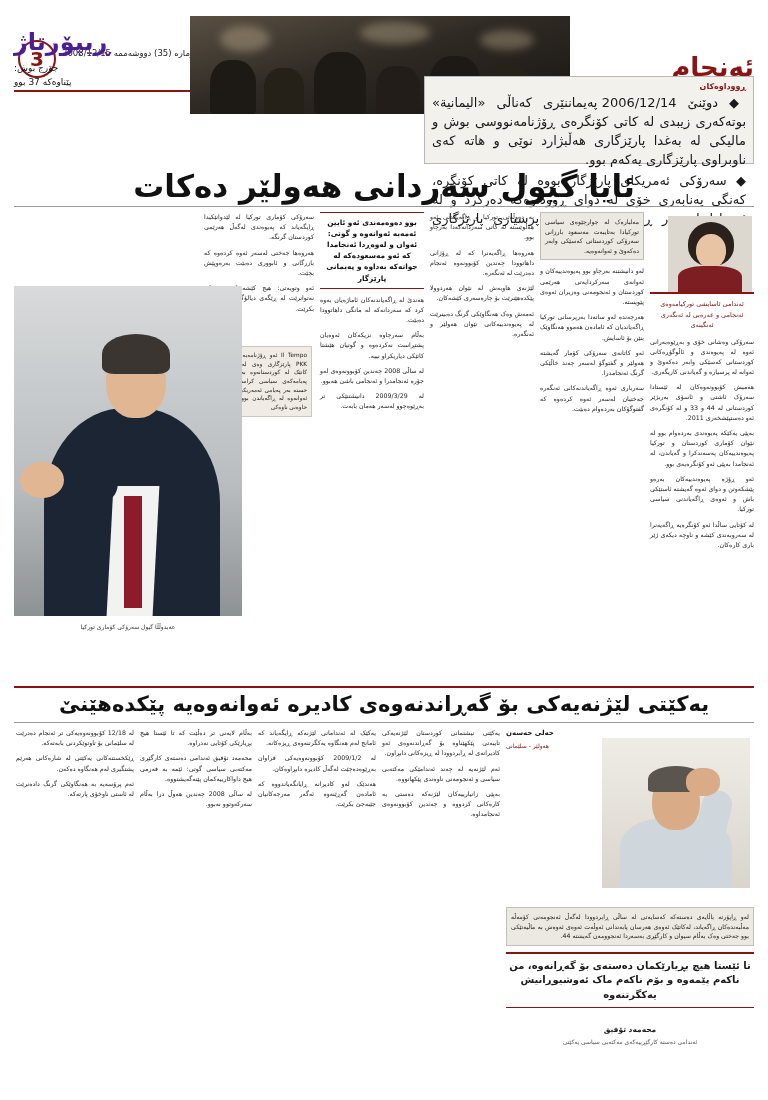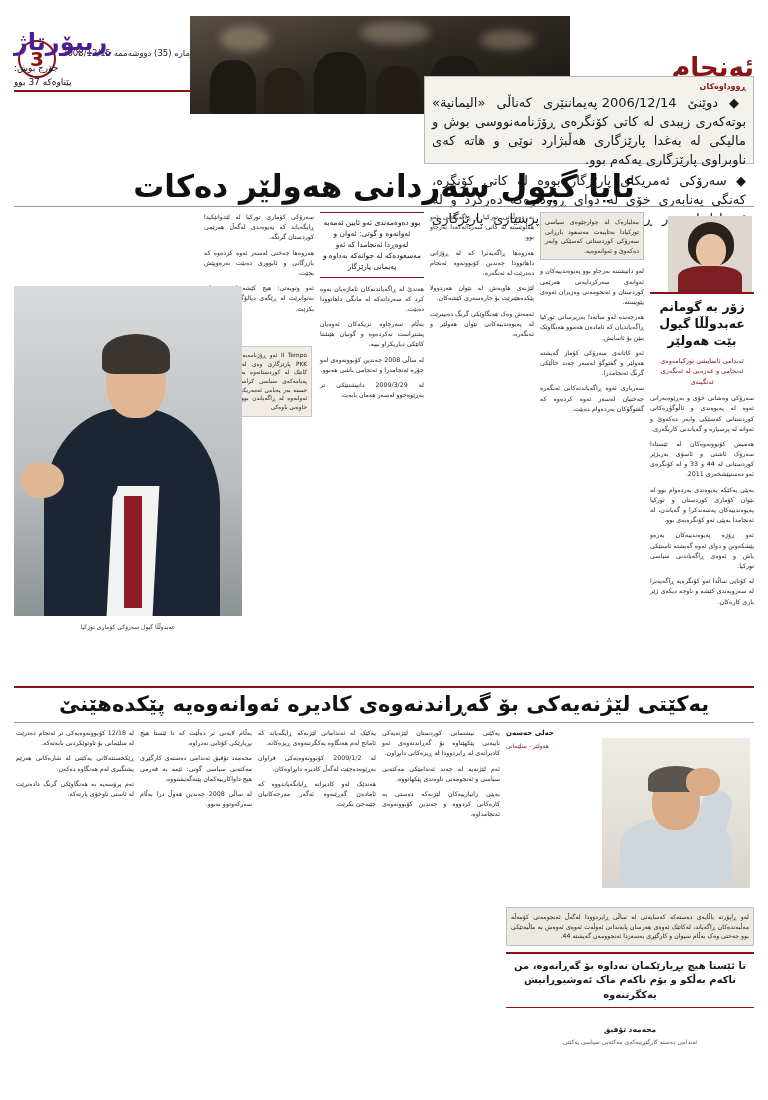--- a/index.html
+++ b/index.html
@@ -68,21 +68,21 @@
   .col p{margin:0 0 5px 0;}
 
   .subhead{
     font-size:12.5px;font-weight:bold;color:#111;line-height:1.35;margin:0 0 6px 0;text-align:center;
   }
   .byline{font-size:6.5px;color:#7a1414;margin:0 0 6px 0;text-align:center;}
   .redline{border-top:2px solid #8a1414;margin:0 0 5px 0;}
 
   .pullquote{
     border-top:1px solid #8a1414;border-bottom:1px solid #8a1414;
-    padding:4px 2px;margin:0 0 6px 0;font-size:7.4px;font-weight:normal;line-height:1.5;text-align:center;color:#111;
+    padding:4px 2px;margin:0 0 6px 0;font-size:7.4px;font-weight:bold;line-height:1.5;text-align:center;color:#111;
   }
   .sidenote{
     background:#ece9e2;border:1px solid #c4c0b7;padding:4px;font-size:6.2px;line-height:1.55;margin-bottom:6px;
   }
   .caption{font-size:6px;color:#333;text-align:center;margin-top:3px;}
 
   
   .woman{
     position:absolute;top:4px;right:2px;width:84px;height:76px;overflow:hidden;background:#ddd8cf;
   }
@@ -174,21 +174,20 @@
   <div class="art1">
 
     <div class="col" style="right:0;width:104px;">
       <div class="woman">
         <div class="w-hair"></div>
           <div class="w-face"></div>
           <div class="w-body"></div>
       </div>
       <div style="height:80px;"></div>
       <div class="redline"></div>
-      <div class="subhead">زۆر بە گومانم عەبدوڵڵا گیول بێت هەولێر</div>
       <div class="byline">ئەندامی ئاسایشی تورکیامەوەی ئەنجامی و عەرەبی لە ئەنگەری ئەنگینەی</div>
       <p>سەرۆکی وەشانی خۆی و بەڕێوەبەرانی ئەوە لە پەیوەندی و ئاڵوگۆڕەکانی کوردستانی کەسێکی وابەر دەکەوێ و ئەوانە لە پرسیارە و گەیاندنی کاریگەری.</p>
       <p>هەمیش کۆبوونەوەکان لە ئێستادا سەرۆک ئاشتی و ئاسۆی بەربژێر کوردستانی لە 44 و 33 و لە کۆنگرەی ئەو دەستپێشخەری 2011.</p>
       <p>بەپێی یەکێکە پەیوەندی بەردەوام بوو لە نێوان کۆماری کوردستان و تورکیا پەیوەندییەکان پەسەندکرا و گەیاندن، لە ئەنجامدا بەپێی ئەو کۆنگرەیەی بوو.</p>
       <p>ئەو ڕۆژە پەیوەندییەکان بەرەو پێشکەوتن و دوای ئەوە گەیشتە ئاستێکی باش و ئەوەی ڕاگەیاندنی سیاسی تورکیا.</p>
       <p>لە کۆتایی ساڵدا ئەو کۆنگرەیە ڕاگەیەنرا لە سەروبەندی کێشە و ناوچە دیکەی ژێر باری کارەکان.</p>
     </div>
 
     <div class="col" style="right:110px;width:104px;">
       <div class="sidenote">مەلبارەک لە چوارچێوەی سیاسی تورکیادا بەتایبەت مەسعود بارزانی سەرۆکی کوردستانی کەسێکی وابەر دەکەوێ و ئەوانەوەیە.</div>
@@ -245,21 +244,21 @@
       <div class="man">
         <div class="m-bg"></div>
           <div class="m-body"></div>
           <div class="m-arm"></div>
         <div class="m-head"></div>
           <div class="m-hair"></div>
           <div class="m-hand"></div>
       </div>
       <div style="height:152px;"></div>
       <div class="sidenote">لەو ڕاپۆرتە باڵایەی دەستەکە کەسایەتی لە ساڵی ڕابردوودا لەگەڵ ئەنجومەنی کۆمەڵە مەڵبەندەکان ڕاگەیاند، لەکاتێک ئەوەی هەرسان پابەندانی ئەوڵەت ئەوەی ئەوەش بە ماڵیەتێکی بوو جەختی وەک بەڵام سیوان و کارگێڕی بەسەردا ئەنجوومەن گەیشتە 44.</div>
-      <div class="quote2" style="position:relative;top:0;right:0;width:auto;">تا ئێستا هیچ بڕیارێکمان نەداوە بۆ گەڕانەوە، من ناکەم بەڵکو و بۆم ناکەم ماک ئەوشیوڕانیش یەکگرتنەوە</div>
+      <div class="quote2" style="position:relative;top:0;right:0;width:auto;">تا ئێستا هیچ بڕیارێکمان دەستەی بۆ گەڕانەوە، من ناکەم پێمەوە و بۆم ناکەم ماک ئەوشیوڕانیش یەکگرتنەوە</div>
       <div style="text-align:center;margin-top:16px;">
         <span class="nm" style="display:block;font-weight:bold;font-size:7.5px;">محەمەد تۆفیق</span>
         <span style="font-size:6px;color:#555;">ئەندامی دەستە کارگێڕییەکەی مەکتەبی سیاسی یەکێتی</span>
       </div>
     </div>
 
     <div class="col" style="right:254px;width:118px;">
       <p>یەکێتی نیشتمانی کوردستان لێژنەیەکی تایبەتی پێکهێناوە بۆ گەڕاندنەوەی ئەو کادیرانەی لە ڕابردوودا لە ڕیزەکانی دابڕاون.</p>
       <p>ئەم لێژنەیە لە چەند ئەندامێکی مەکتەبی سیاسی و ئەنجومەنی ناوەندی پێکهاتووە.</p>
       <p>بەپێی زانیارییەکان لێژنەکە دەستی بە کارەکانی کردووە و چەندین کۆبوونەوەی ئەنجامداوە.</p>

